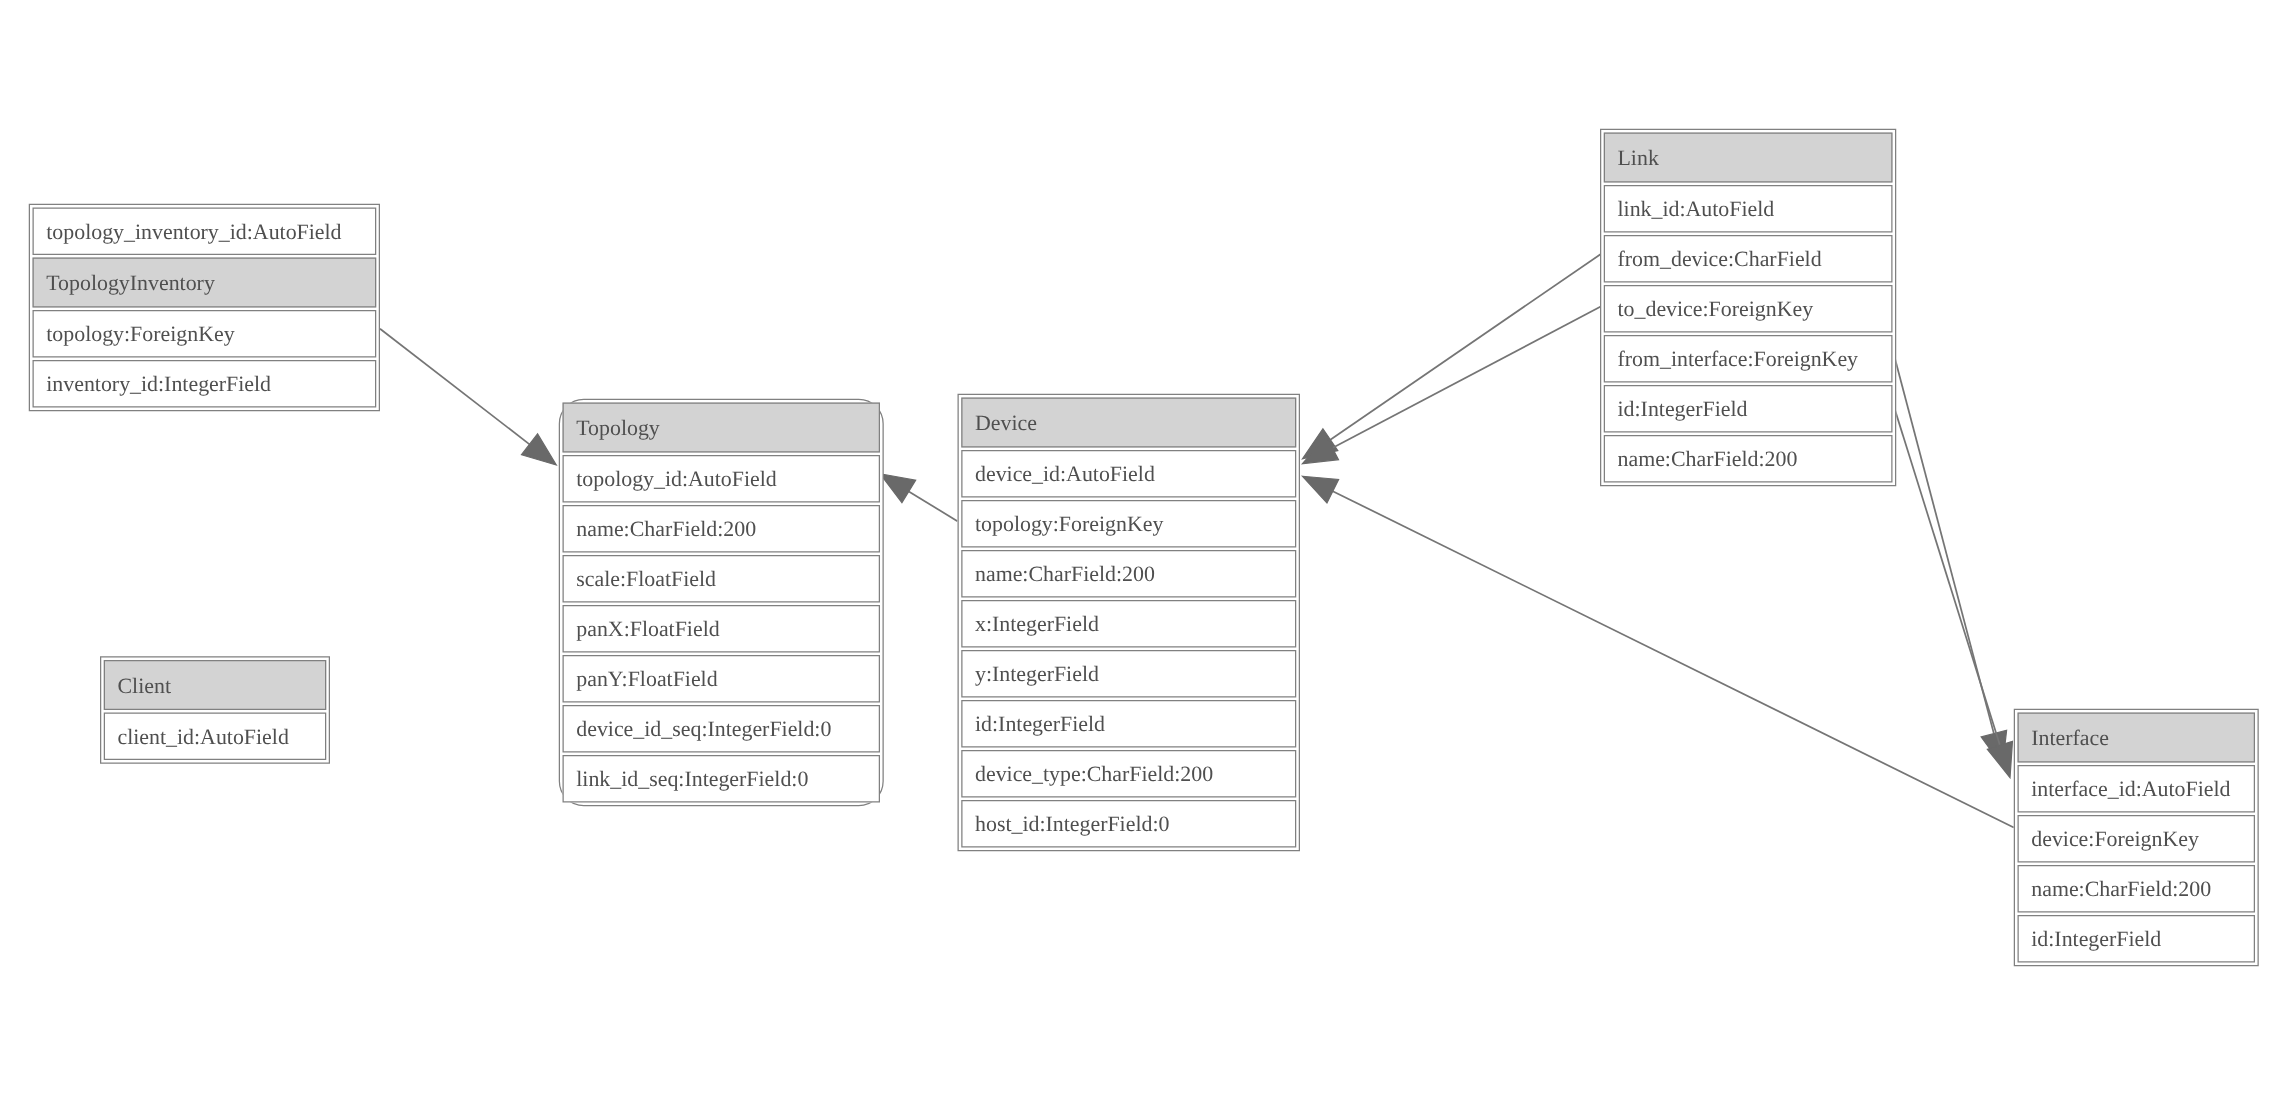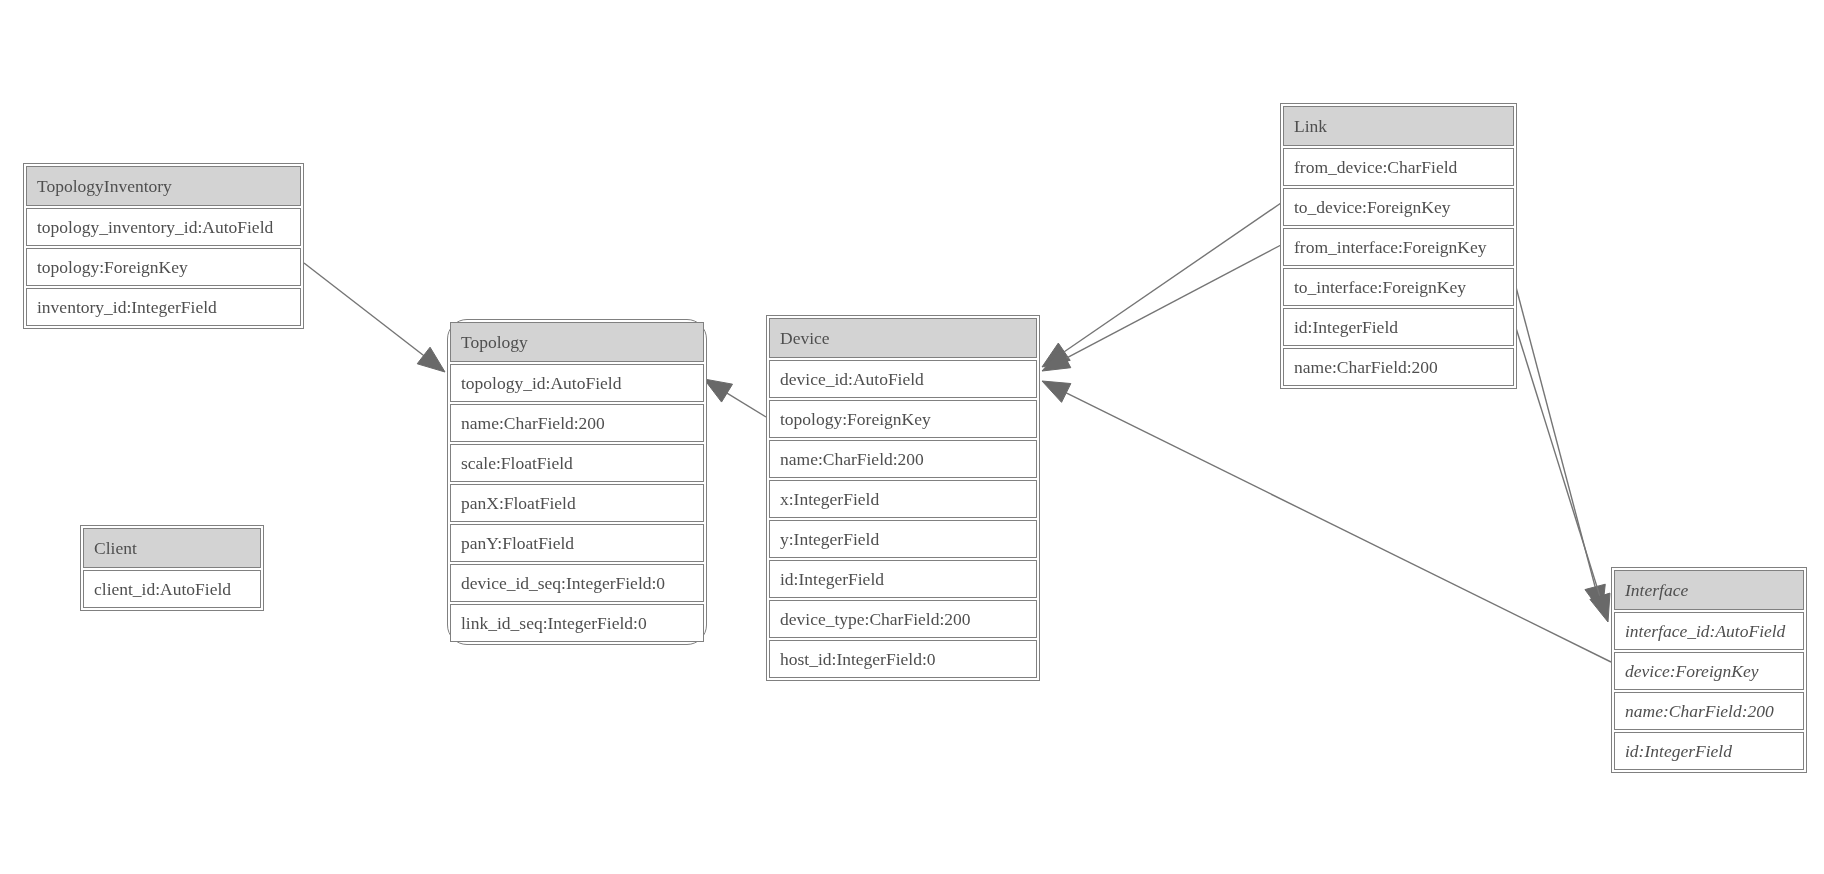--- a/index.html
+++ b/index.html
@@ -74,22 +74,22 @@
       <polygon points="1042,371 1060.9873719970565,349.1201072981288 1070.7808586060646,367.6966414215648"></polygon>
       <line x1="1611" y1="662" x2="1066.2088050453767" y2="392.95549071660963"></line>
       <polygon points="1042,381 1070.8581625462805,383.54095542118534 1061.559447544473,402.3700260120339"></polygon>
       <line x1="1516" y1="287" x2="1595.112914655517" y2="586.8931416011461"></line>
       <polygon points="1602,613 1584.9602475004071,589.571452568445 1605.2655818106268,584.2148306338472"></polygon>
       <line x1="1516" y1="328" x2="1599.936594783338" y2="596.2321615902322"></line>
       <polygon points="1608,622 1589.915768735095,599.3679302856008 1609.957420831581,593.0963928948636"></polygon>
     </svg>
   <div id="entities">
       <div class="entity" style="left: 23px; top: 163px; width: 281px;">
+        <div class="entity-cell entity-field">topology_inventory_id:AutoField</div>
         <div class="entity-cell entity-header">TopologyInventory</div>
-        <div class="entity-cell entity-field">topology_inventory_id:AutoField</div>
         <div class="entity-cell entity-field">topology:ForeignKey</div>
         <div class="entity-cell entity-field">inventory_id:IntegerField</div>
       </div>
       <div class="entity" style="left: 447px; top: 319px; width: 260px; border-radius: 20px;">
         <div class="entity-cell entity-header">Topology</div>
         <div class="entity-cell entity-field">topology_id:AutoField</div>
         <div class="entity-cell entity-field">name:CharField:200</div>
         <div class="entity-cell entity-field">scale:FloatField</div>
         <div class="entity-cell entity-field">panX:FloatField</div>
         <div class="entity-cell entity-field">panY:FloatField</div>
@@ -106,28 +106,28 @@
         <div class="entity-cell entity-field">topology:ForeignKey</div>
         <div class="entity-cell entity-field">name:CharField:200</div>
         <div class="entity-cell entity-field">x:IntegerField</div>
         <div class="entity-cell entity-field">y:IntegerField</div>
         <div class="entity-cell entity-field">id:IntegerField</div>
         <div class="entity-cell entity-field">device_type:CharField:200</div>
         <div class="entity-cell entity-field">host_id:IntegerField:0</div>
       </div>
       <div class="entity" style="left: 1280px; top: 103px; width: 237px;">
         <div class="entity-cell entity-header">Link</div>
+        <div class="entity-cell entity-field">link_id:AutoField</div>
         <div class="entity-cell entity-field">from_device:CharField</div>
         <div class="entity-cell entity-field">to_device:ForeignKey</div>
         <div class="entity-cell entity-field">from_interface:ForeignKey</div>
-        <div class="entity-cell entity-field">to_interface:ForeignKey</div>
         <div class="entity-cell entity-field">id:IntegerField</div>
         <div class="entity-cell entity-field">name:CharField:200</div>
       </div>
-      <div class="entity" style="left: 1611px; top: 567px; width: 196px; font-style: italic;">
+      <div class="entity" style="left: 1611px; top: 567px; width: 196px;">
         <div class="entity-cell entity-header">Interface</div>
         <div class="entity-cell entity-field">interface_id:AutoField</div>
         <div class="entity-cell entity-field">device:ForeignKey</div>
         <div class="entity-cell entity-field">name:CharField:200</div>
         <div class="entity-cell entity-field">id:IntegerField</div>
       </div>
     </div>
 </div>
 
 </body></html>

